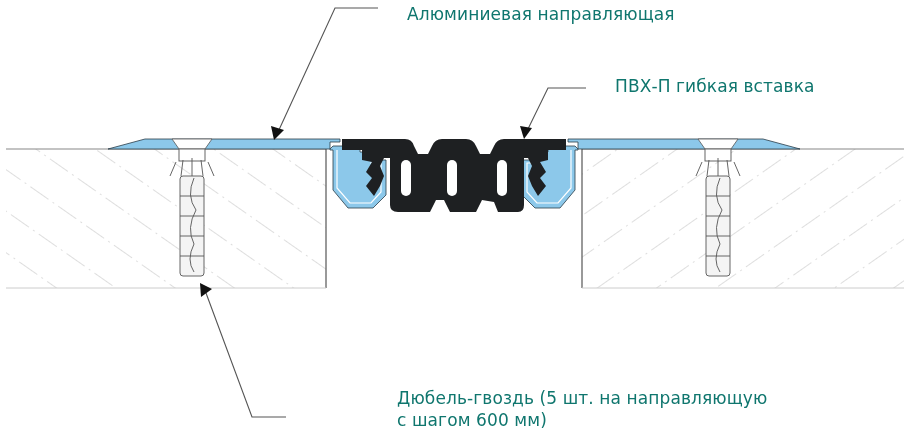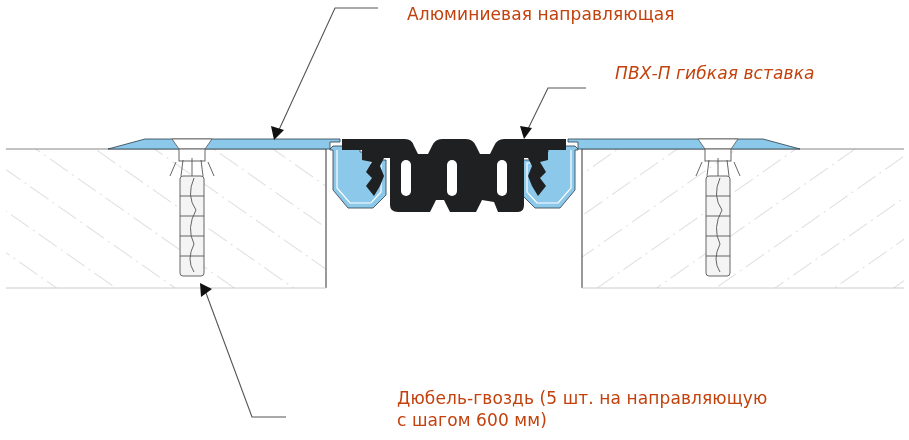--- a/index.html
+++ b/index.html
@@ -1,19 +1,19 @@
 <!DOCTYPE html>
 <html><head>
 <meta charset="utf-8">
 <style>
   html,body{margin:0;padding:0;background:#ffffff;}
   body{width:909px;height:440px;position:relative;overflow:hidden;font-family:"DejaVu Sans","Liberation Sans",sans-serif;}
-  .label{position:absolute;color:#c2410c;font-size:17px;line-height:22px;white-space:nowrap;letter-spacing:0.1px;}
+  .label{position:absolute;color:#0f766e;font-size:17px;line-height:22px;white-space:nowrap;letter-spacing:0.1px;}
   #lbl-rail{left:407px;top:3px;}
-  #lbl-insert{left:615px;top:62px;font-style:italic;}
+  #lbl-insert{left:615px;top:75px;}
   #lbl-dowel{left:358px;top:387px;margin-left:39px;}
   svg{position:absolute;left:0;top:0;}
 </style>
 </head>
 <body>
 
 <svg width="909" height="440" viewBox="0 0 909 440" xmlns="http://www.w3.org/2000/svg">
   <defs>
     <pattern id="hatchL" patternUnits="userSpaceOnUse" width="34" height="34" patternTransform="rotate(-55)">
       <line x1="0" y1="0" x2="0" y2="34" stroke="#bdbdbd" stroke-width="1" stroke-dasharray="18 5 2 5"></line>

